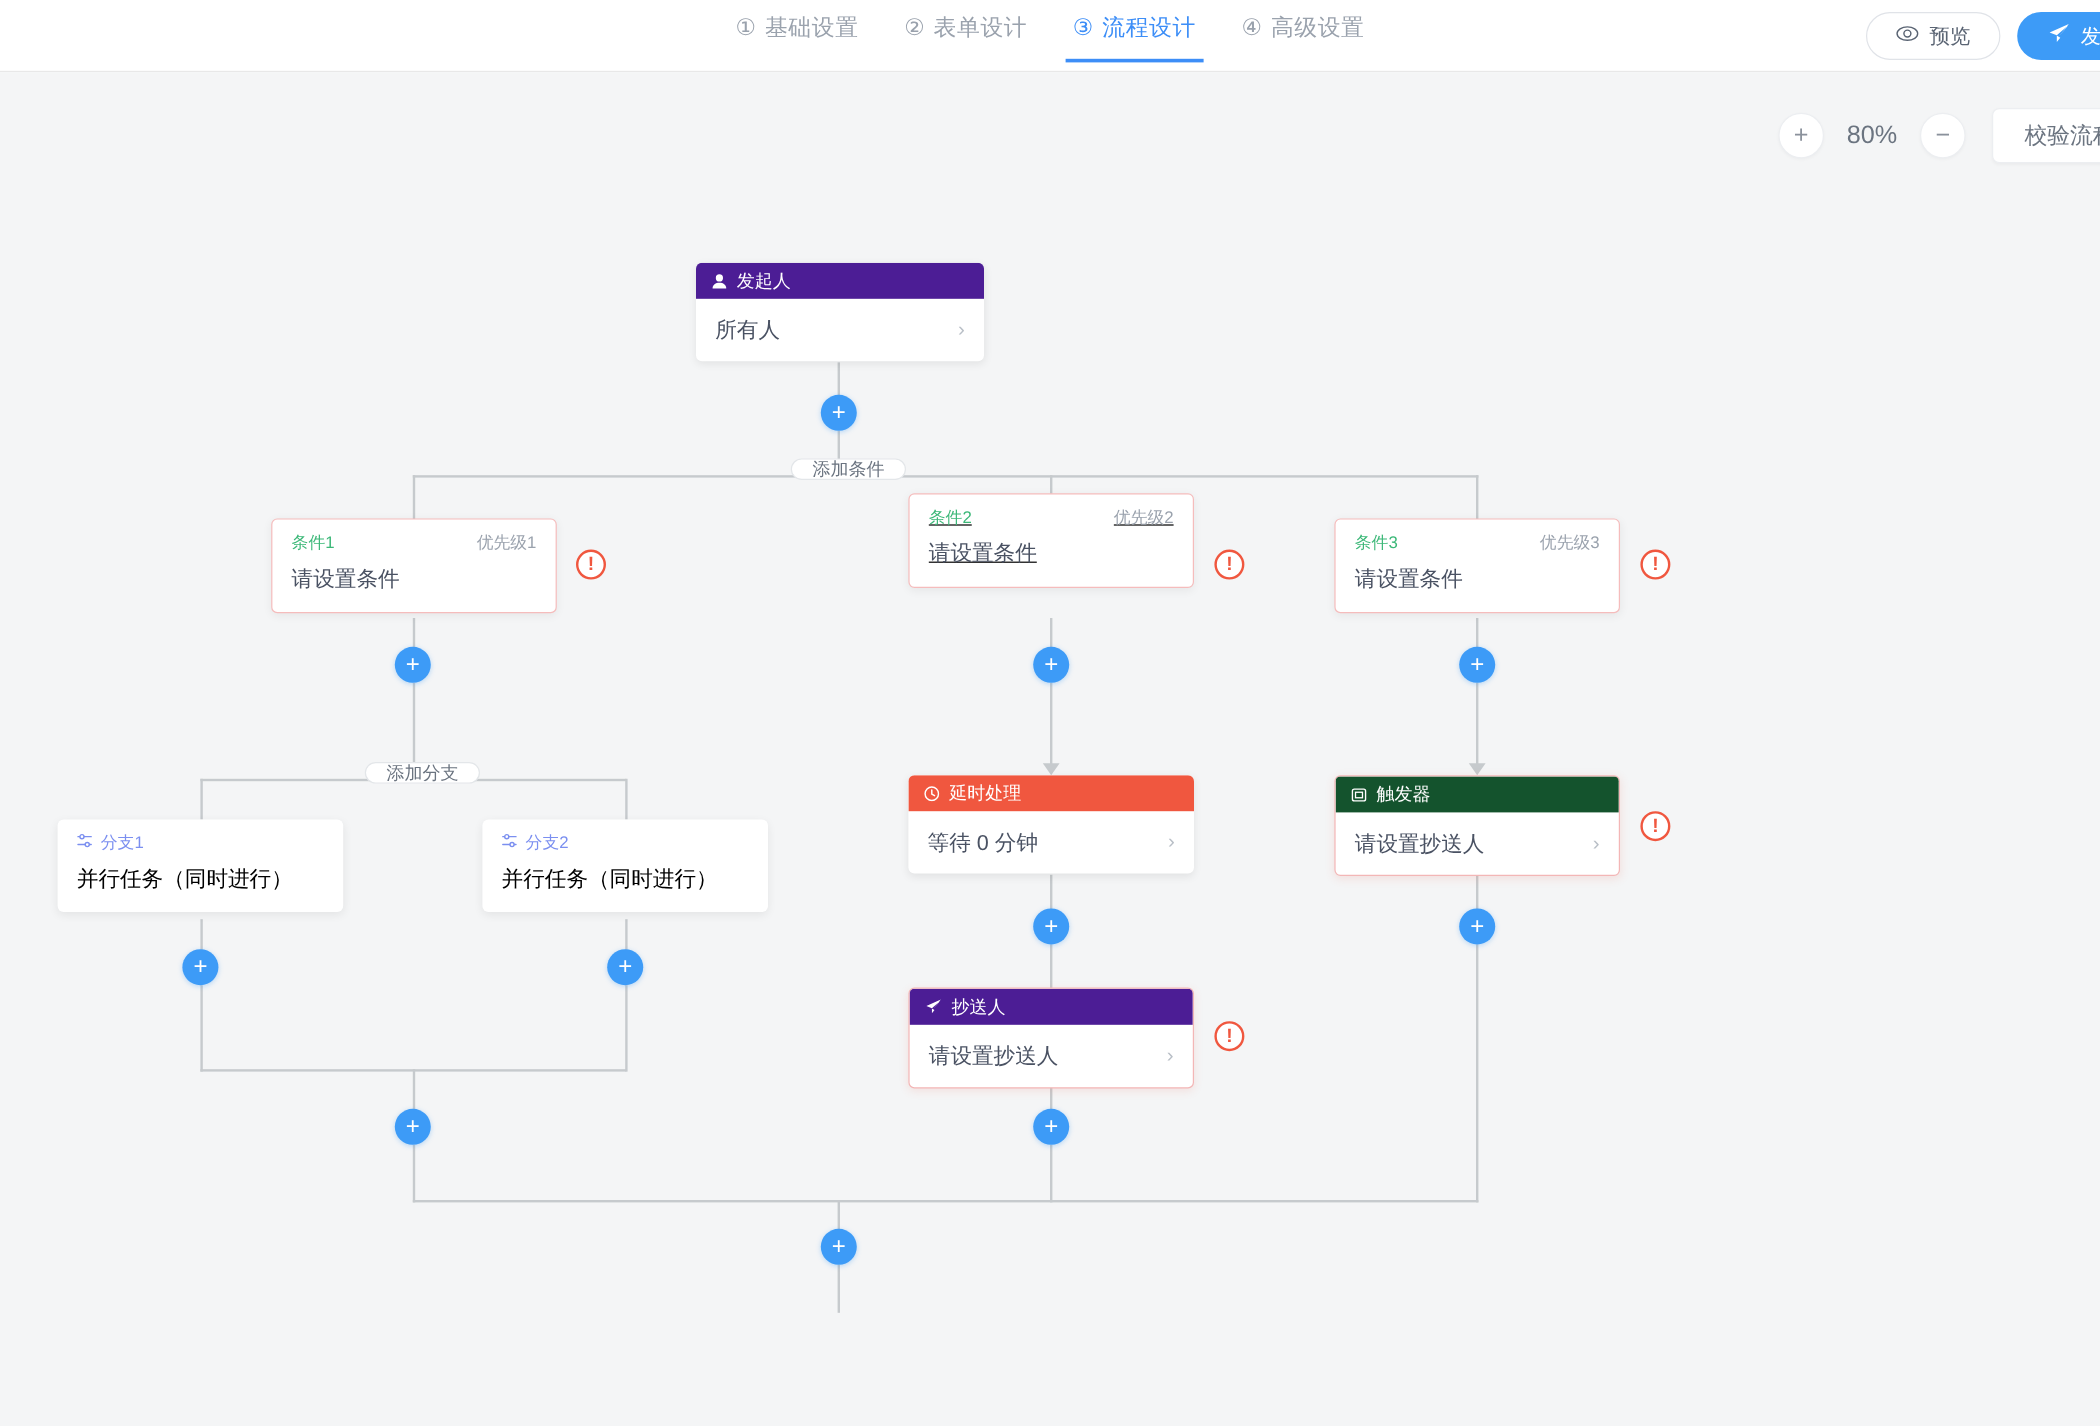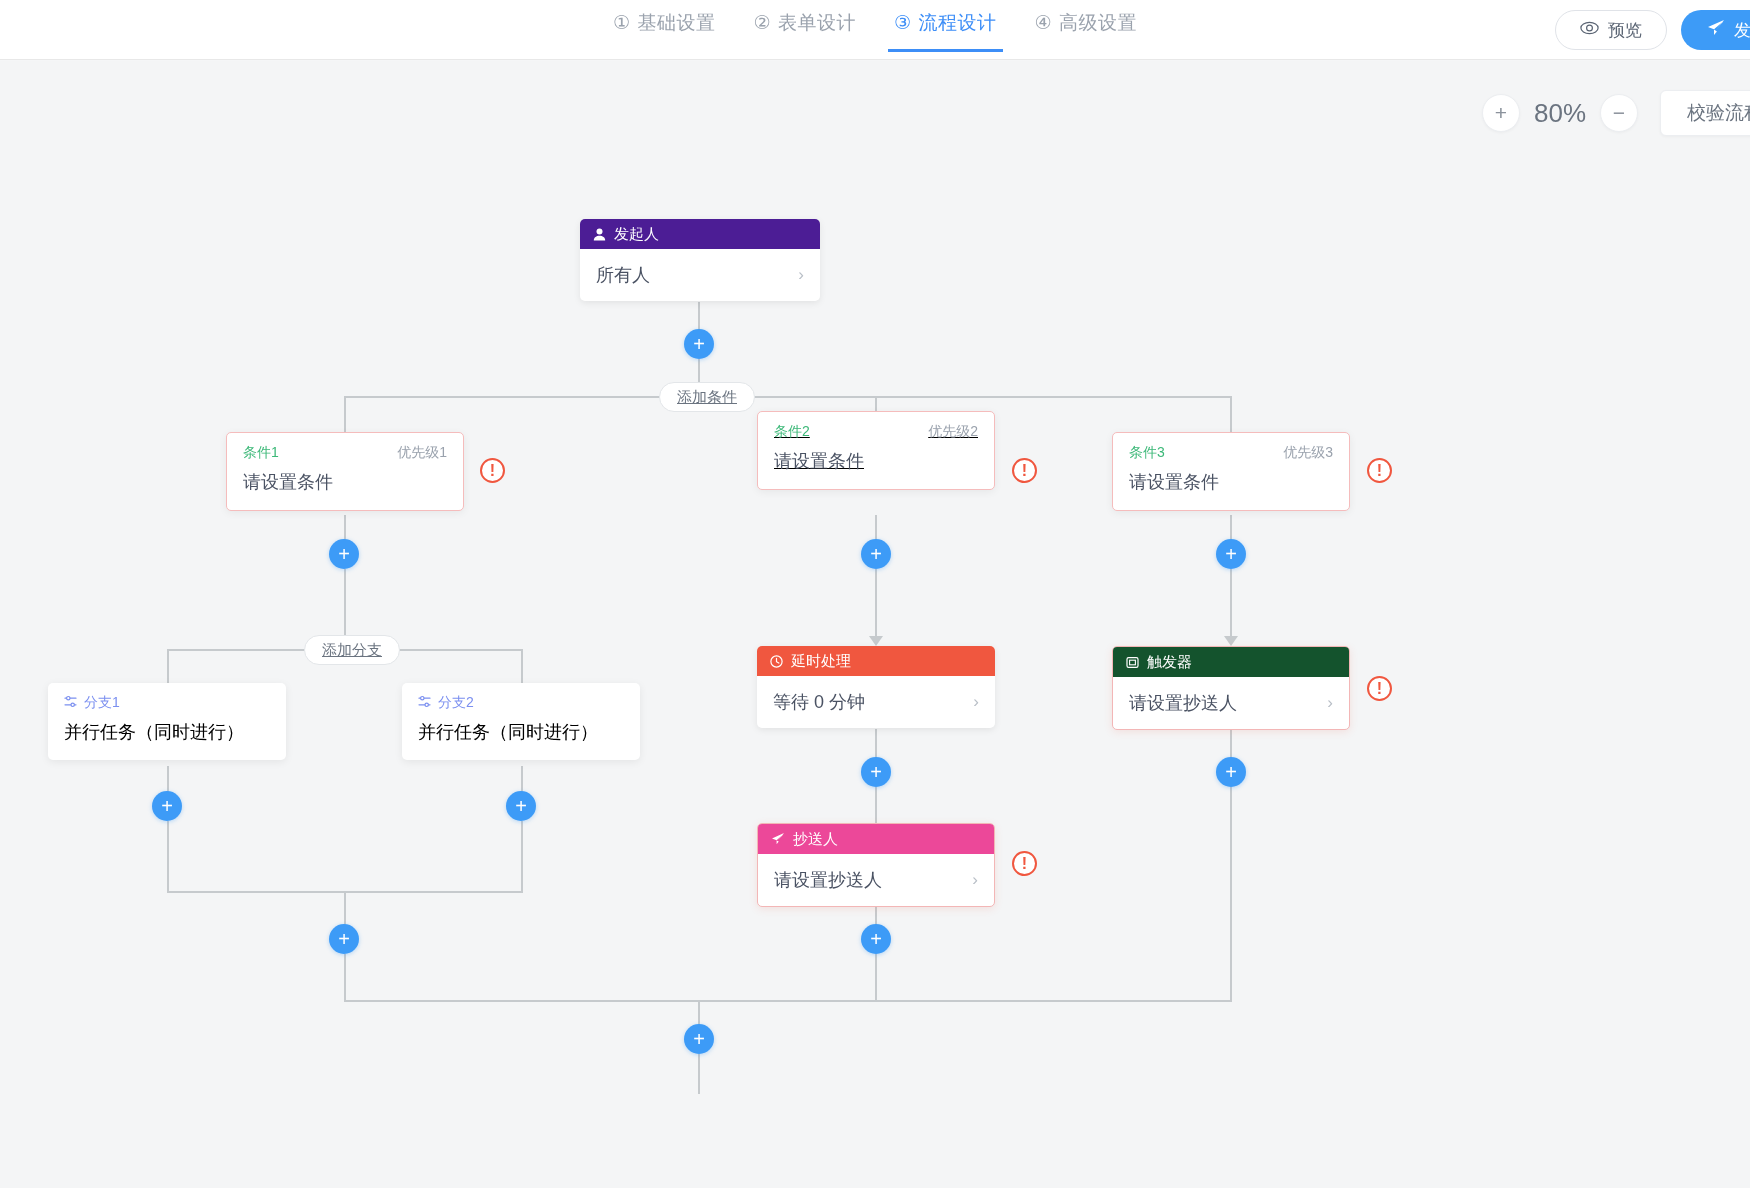--- a/index.html
+++ b/index.html
@@ -68,21 +68,21 @@
     display: flex; align-items: center; gap: 12px;
     z-index: 30;
   }
   .zoom-btn {
     width: 38px; height: 38px; border-radius: 50%;
     background: #fff; border: 1px solid #eceef1;
     display: flex; align-items: center; justify-content: center;
     color: #8b929c; font-size: 21px; cursor: pointer;
     box-shadow: 0 1px 3px rgba(0,0,0,.04);
   }
-  .zoom-level { font-size: 26px; color: #6b7480; min-width: 56px; text-align: center; }
+  .zoom-level { font-size: 21px; color: #6b7480; min-width: 56px; text-align: center; }
   .btn-validate {
     height: 46px; padding: 0 26px;
     background: #fff; border: 1px solid #eceef1; border-radius: 6px;
     display: flex; align-items: center;
     font-size: 19px; color: #6b7480; cursor: pointer;
     margin-left: 10px; white-space: nowrap;
     box-shadow: 0 1px 3px rgba(0,0,0,.04);
   }
 
   
@@ -107,26 +107,25 @@
   .plus {
     position: absolute; width: 30px; height: 30px; border-radius: 50%;
     background: #3d9bf7; color: #fff;
     display: flex; align-items: center; justify-content: center;
     font-size: 20px; line-height: 1; cursor: pointer; z-index: 10;
     box-shadow: 0 1px 4px rgba(61,155,247,.35);
   }
 
   
   .pill {
-    position: absolute; height: 30px; padding: 0 17px;
+    position: absolute; height: 18px; padding: 0 17px;
     background: #fff; border: 1px solid #e3e6e9; border-radius: 15px;
     display: flex; align-items: center; justify-content: center;
     font-size: 15px; color: #6b7480; cursor: pointer; z-index: 11;
     white-space: nowrap;
-    text-decoration: underline;
   }
 
   
   .node {
     position: absolute; border-radius: 5px; background: #fff;
     box-shadow: 0 2px 7px rgba(0,0,0,.08);
     overflow: hidden; cursor: pointer; z-index: 12;
   }
   .node-head {
     height: 30px; display: flex; align-items: center; gap: 8px;
@@ -138,21 +137,21 @@
     padding: 0 16px; font-size: 18px; color: #4a5263;
     justify-content: space-between;
   }
   .chev { color: #b9bfc7; font-size: 17px; }
 
   .node.initiator { width: 240px; }
   .node.initiator .node-head { background: #4c1d95; }
 
   .node.delay .node-head { background: #f0573f; }
   .node.trigger .node-head { background: #14532d; }
-  .node.cc .node-head { background: #ec4899; }
+  .node.cc .node-head { background: #4c1d95; }
 
   .node.err { border: 1px solid #f3b6b6; }
   .node.err.soft { box-shadow: 0 2px 8px rgba(240,87,63,.13); }
 
   
   .cond {
     position: absolute; width: 238px; background: #fff;
     border: 1px solid #f5bcbc; border-radius: 5px;
     box-shadow: 0 2px 8px rgba(0,0,0,.06);
     cursor: pointer; z-index: 12;

